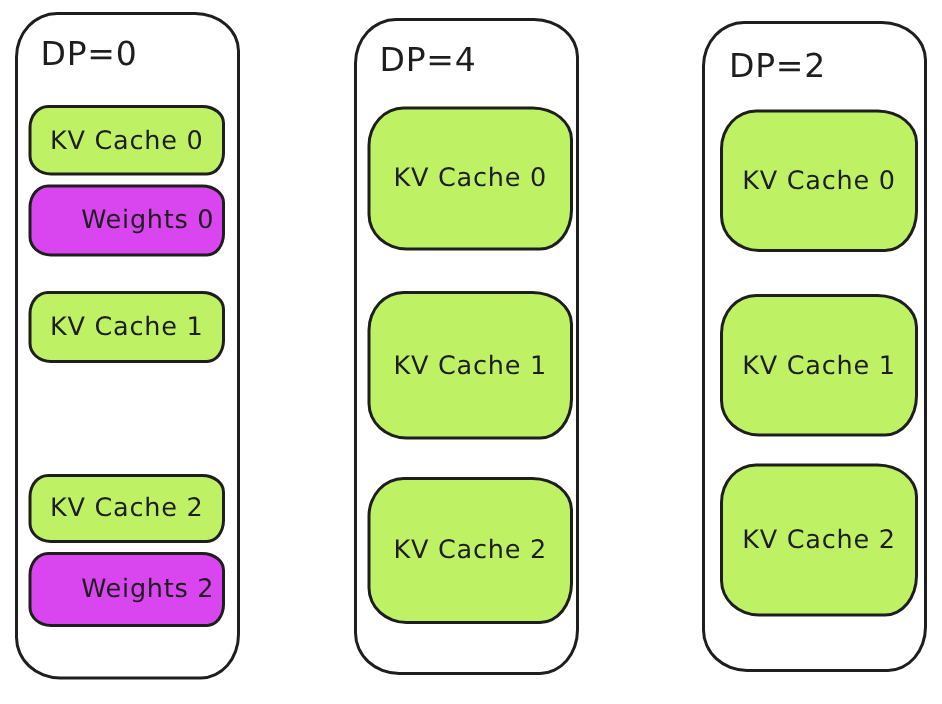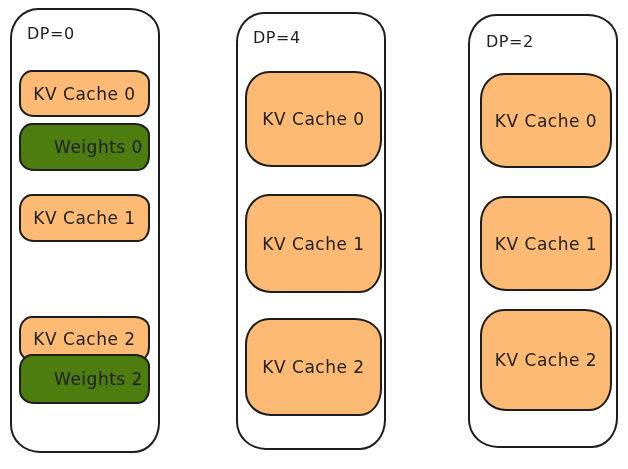--- a/index.html
+++ b/index.html
@@ -24,51 +24,51 @@
     box-sizing: border-box;
   }
   .col1 { left: 10px;  top: 8px;  width: 150px; height: 445px; }
   .col2 { left: 236px; top: 12px; width: 150px; height: 438px; }
   .col3 { left: 468px; top: 14px; width: 150px; height: 434px; }
 
   .col-title {
     position: absolute;
     left: 15px;
     top: 14px;
-    font-size: 16px;
+    font-size: 22px;
     letter-spacing: 0.5px;
     white-space: nowrap;
   }
   .col3 .col-title { top: 16px; left: 16px; }
 
   .box {
     position: absolute;
     border: 2.2px solid #1e1e1e;
     box-sizing: border-box;
     display: flex;
     align-items: center;
     justify-content: center;
     font-size: 17px;
     letter-spacing: 0.5px;
     white-space: nowrap;
   }
-  .kv { background: #fdba74; }
-  .wt { background: #4d7c0f; padding-left: 28px; }
+  .kv { background: #bef264; }
+  .wt { background: #d946ef; padding-left: 28px; }
 
   .small { border-radius: 13px 15px 12px 15px / 15px 12px 15px 13px; }
   .big   { border-radius: 24px 27px 22px 26px / 26px 22px 27px 24px; }
 
   
   .col1 .box { left: 7px; width: 131px; }
   .c1b0 { top: 60px;  height: 47px; }
   .c1b1 { top: 113px; height: 48px; }
   .c1b2 { top: 184px; height: 48px; }
   .c1b3 { top: 239px; height: 47px; }
   .c1b4 { top: 306px; height: 46px; }
-  .c1b5 { top: 344px; height: 50px; }
+  .c1b5 { top: 358px; height: 50px; }
 
   
   .col2 .box { left: 7px; width: 137px; }
   .c2b0 { top: 57px;  height: 96px; }
   .c2b1 { top: 180px; height: 99px; }
   .c2b2 { top: 304px; height: 98px; }
 
   
   .col3 .box { left: 10px; width: 132px; }
   .c3b0 { top: 57px;  height: 95px; }

